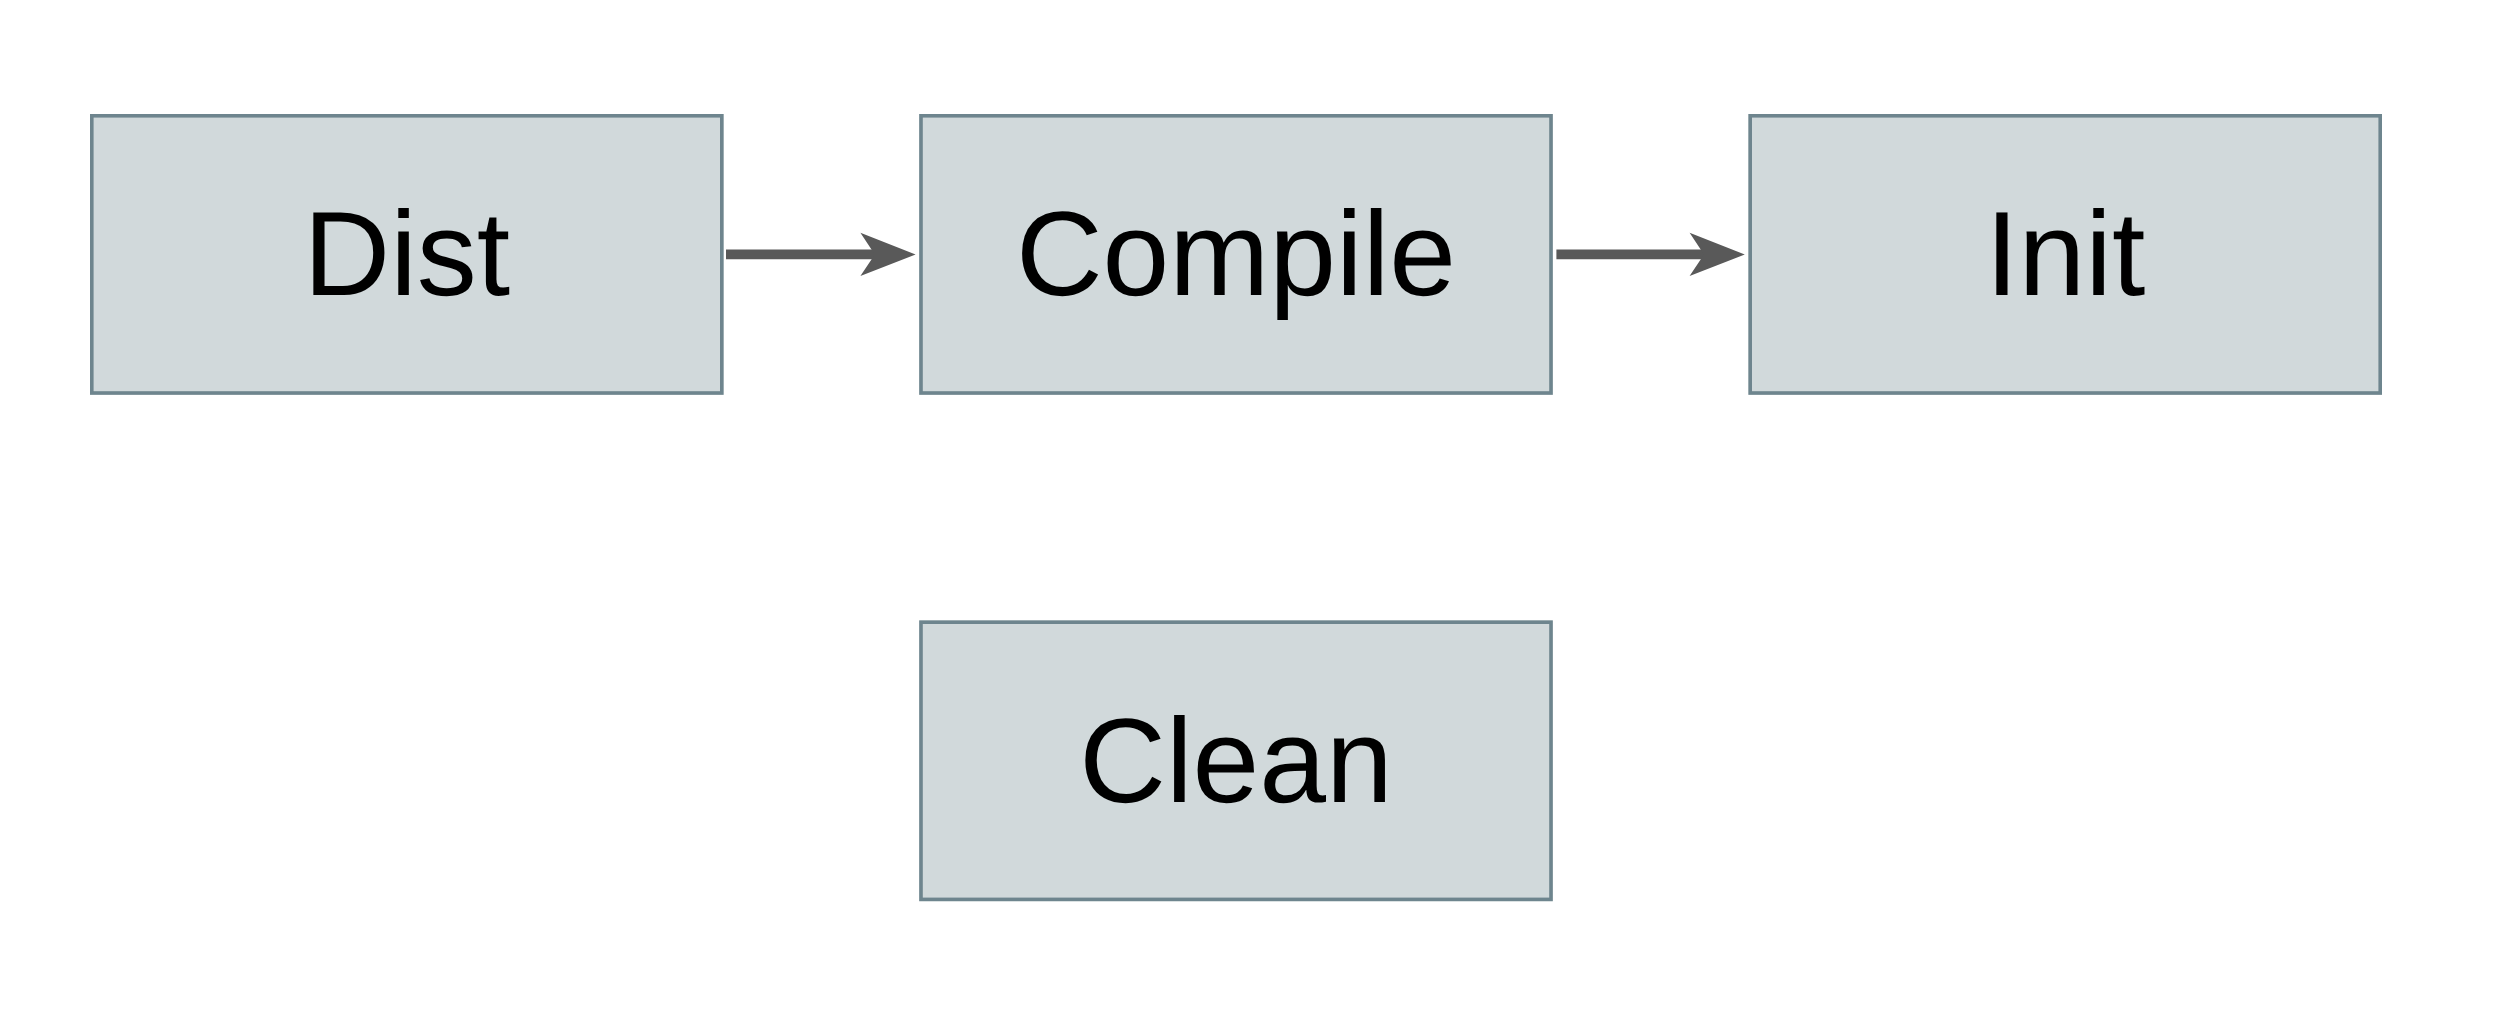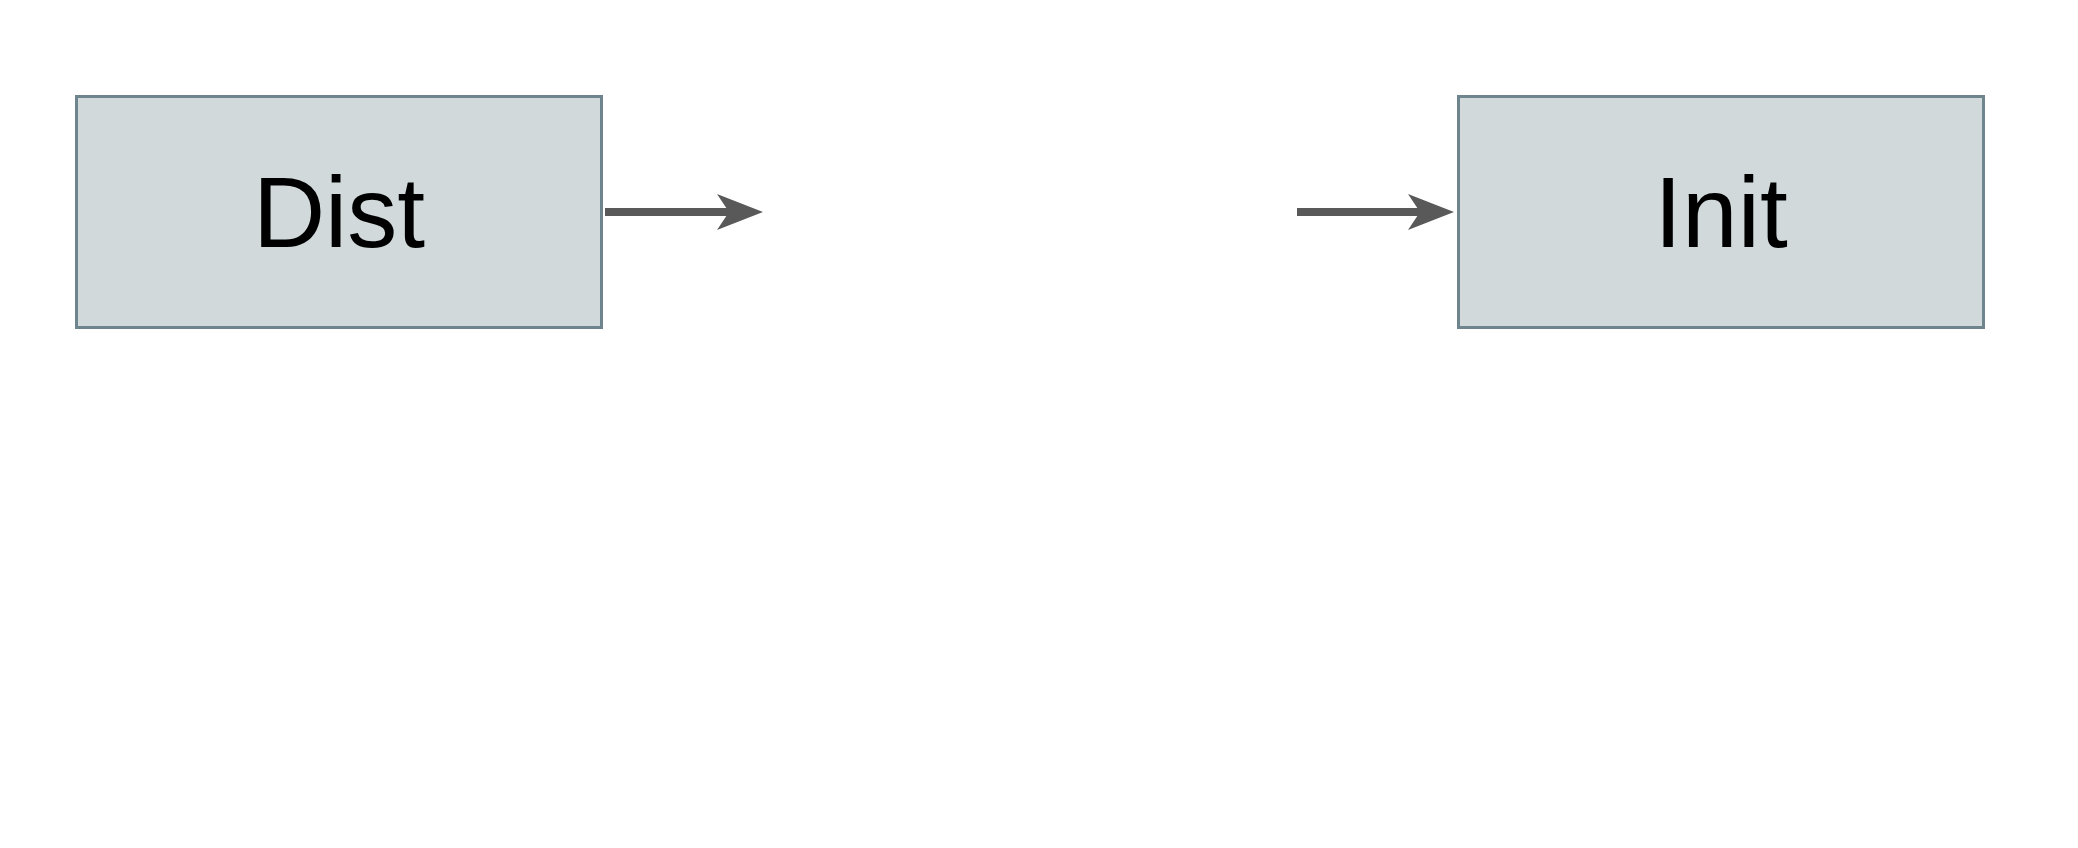--- a/index.html
+++ b/index.html
@@ -48,25 +48,31 @@
 </style>
 </head>
 <body>
 
 <div class="canvas">
 
   <div class="node node-dist">
     <span class="node-label">Dist</span>
   </div>
 
+  <div class="node node-compile">
+    <span class="node-label">Compile</span>
+  </div>
 
   <div class="node node-init">
     <span class="node-label">Init</span>
   </div>
 
+  <div class="node node-clean">
+    <span class="node-label">Clean</span>
+  </div>
 
   <svg class="arrow arrow-1" width="158" height="60" viewBox="0 0 158 60">
     <line x1="0" y1="30" x2="126" y2="30" stroke-width="8" stroke="#595959"></line>
     <polygon points="158,30 112,12 124,30 112,48" fill="#595959"></polygon>
   </svg>
 
   <svg class="arrow arrow-2" width="157" height="60" viewBox="0 0 157 60">
     <line x1="0" y1="30" x2="125" y2="30" stroke-width="8" stroke="#595959"></line>
     <polygon points="157,30 111,12 123,30 111,48" fill="#595959"></polygon>
   </svg>

